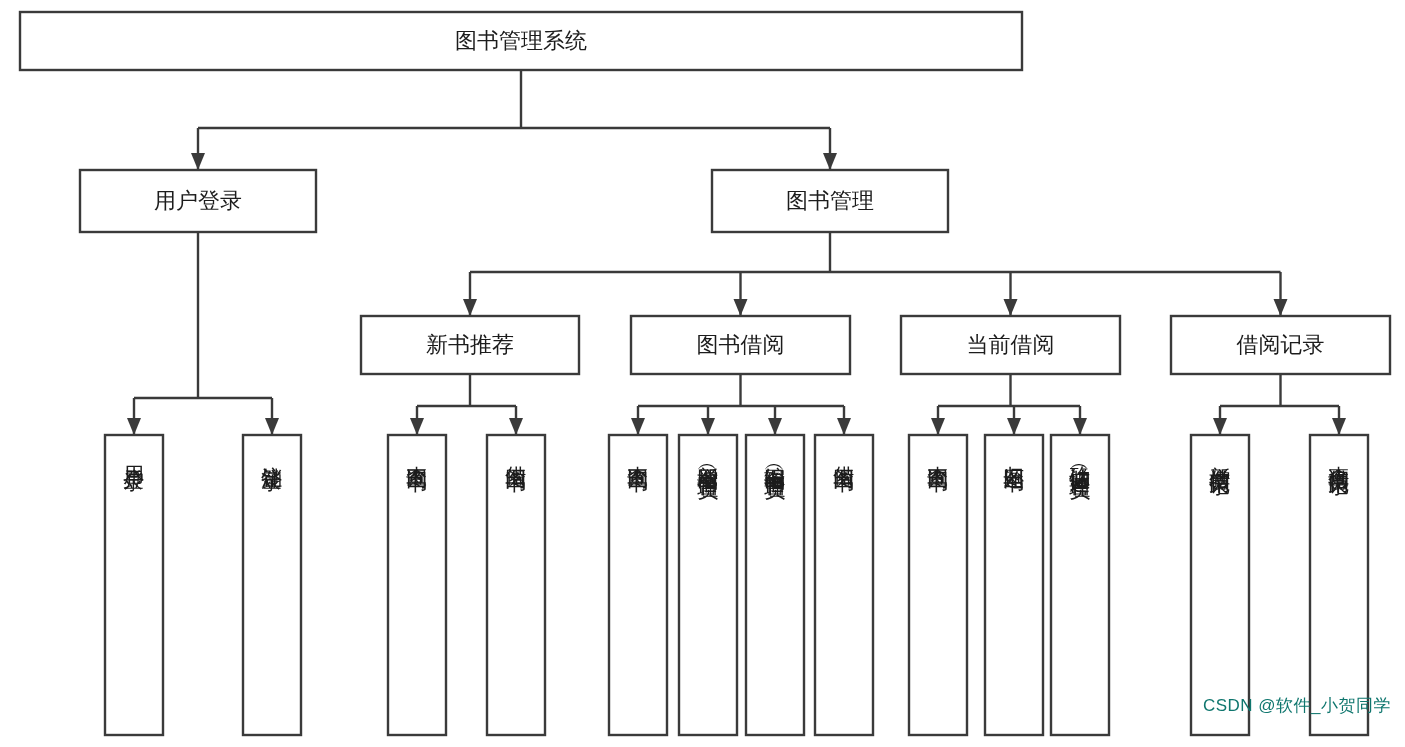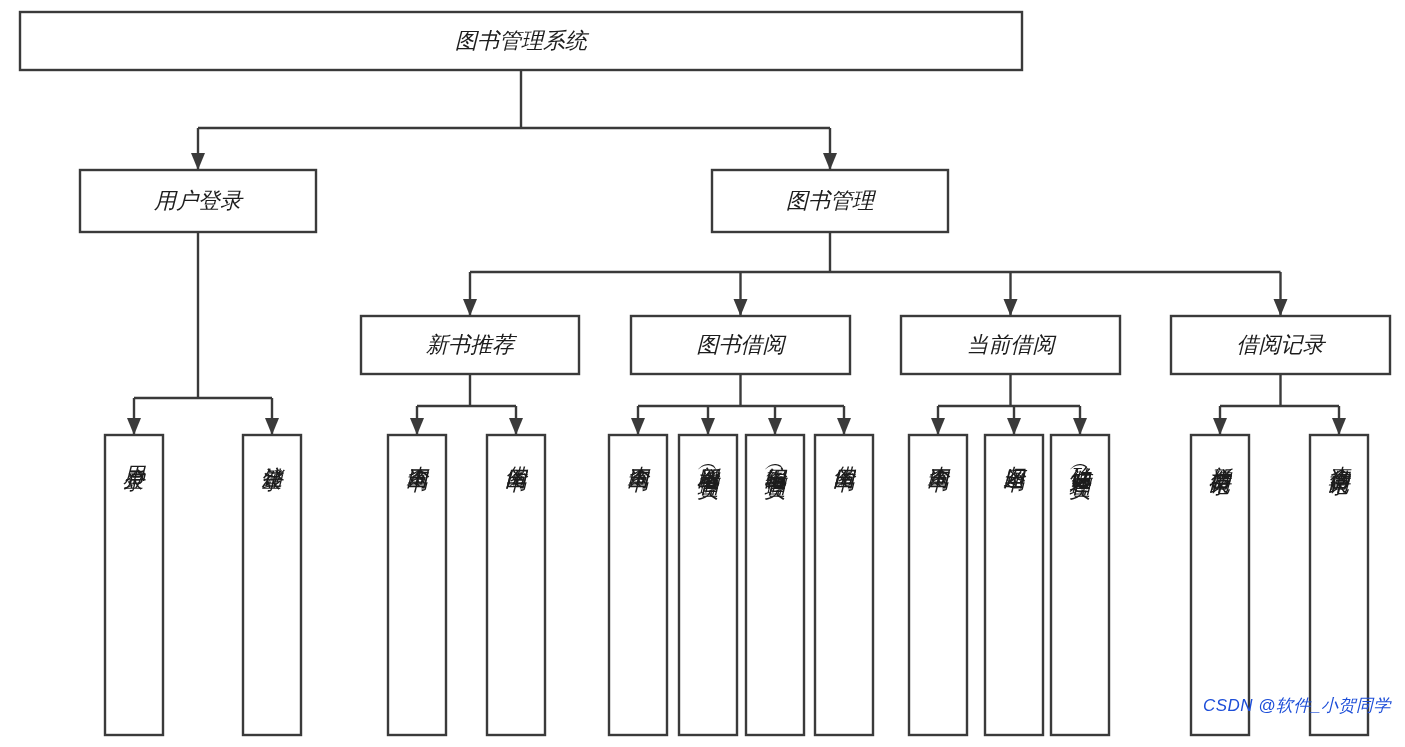--- a/index.html
+++ b/index.html
@@ -11,21 +11,20 @@
     width: 1405px;
     height: 747px;
     font-family: "Liberation Sans", sans-serif;
     overflow: hidden;
   }
   #diagram-root {
     position: relative;
     width: 1405px;
     height: 721px;
     background: #ffffff;
-    font-style: italic;
   }
   svg.flow-canvas {
     position: absolute;
     top: 0;
     left: 0;
     width: 1405px;
     height: 747px;
   }
   .node-box {
     fill: #ffffff;
@@ -62,21 +61,21 @@
     white-space: nowrap;
     transform: translateX(-50%);
     pointer-events: none;
   }
   .watermark {
     position: absolute;
     right: 14px;
     bottom: 4px;
     font-family: "Liberation Sans", sans-serif;
     font-size: 17px;
-    color: #1d4ed8;
+    color: #0f766e;
     white-space: nowrap;
     letter-spacing: 0.5px;
   }
 </style>
 </head>
 <body>
 
 <div id="diagram-root">
 
   <svg class="flow-canvas" viewBox="0 0 1405 747">

